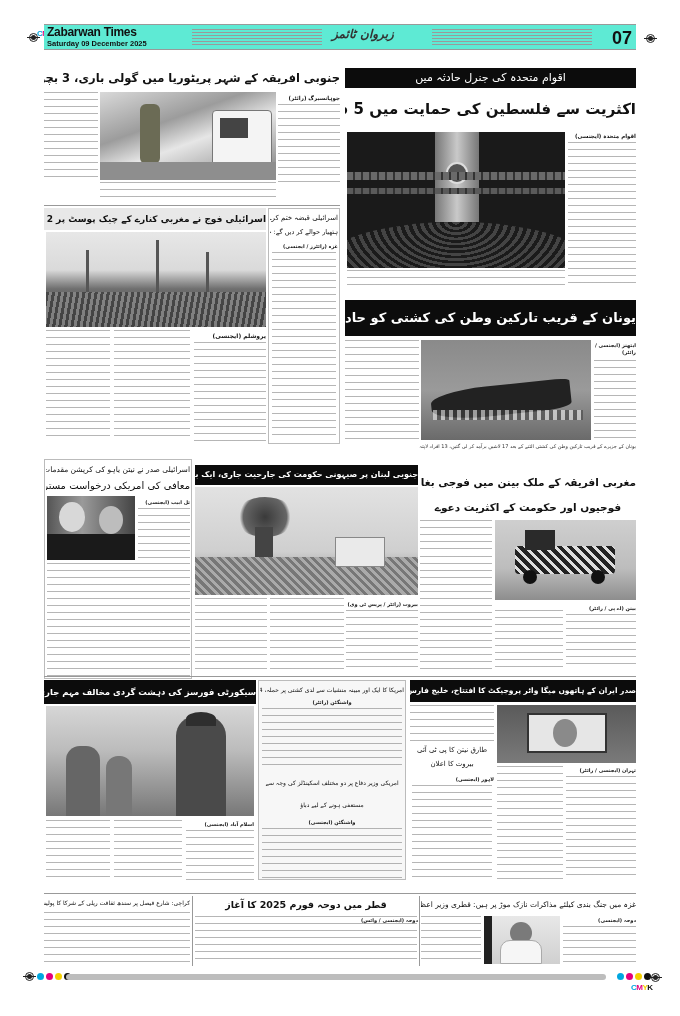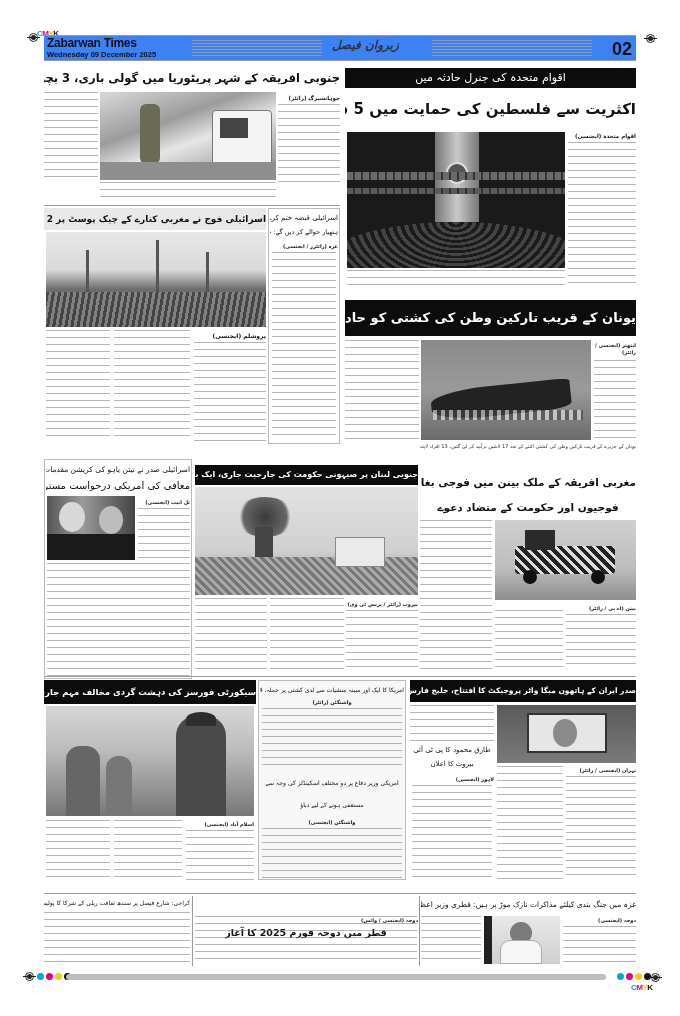--- a/index.html
+++ b/index.html
@@ -10,21 +10,21 @@
   .reg { position: absolute; width: 9px; height: 9px; border: 1px solid #222; border-radius: 50%; }
   .reg::before { content: ""; position: absolute; left: 1px; top: 1px; width: 5px; height: 5px; border-radius: 50%; background: #222; }
   .reg::after { content: ""; position: absolute; left: -3px; top: 3px; width: 13px; height: 1px; background: #222; }
   .cmyk { position: absolute; font: bold 8px "Liberation Sans", sans-serif; letter-spacing: -0.5px; }
   .cmyk .c { color: #00a6e0; } .cmyk .m { color: #e4007c; } .cmyk .y { color: #f5d000; } .cmyk .k { color: #111; }
   .dots { position: absolute; display: flex; gap: 2px; }
   .dots span { width: 7px; height: 7px; border-radius: 50%; display: block; }
   .grey-bar { position: absolute; height: 6px; background: #bdbdbd; border-radius: 3px; }
 
   
-  .masthead { position: absolute; left: 44px; top: 35px; width: 592px; height: 26px; background: #3b82f6; border-top: 1px solid #999; border-bottom: 1px solid #999; }
+  .masthead { position: absolute; left: 44px; top: 24px; width: 592px; height: 26px; background: #5eead4; border-top: 1px solid #999; border-bottom: 1px solid #999; }
   .mh-en { position: absolute; left: 3px; top: 1px; font: bold 12px "Liberation Sans", sans-serif; letter-spacing: -0.3px; line-height: 13px; }
   .mh-date { position: absolute; left: 3px; top: 14px; font: bold 7.5px "Liberation Sans", sans-serif; line-height: 9px; }
   .mh-lines { position: absolute; height: 18px; top: 4px;
     background: repeating-linear-gradient(to bottom, #9a9a9a 0 1px, transparent 1px 3px); }
   .mh-ur { position: absolute; left: 288px; top: 2px; font: italic bold 12px "DejaVu Serif", serif; direction: rtl; color: #333; }
   .mh-page { position: absolute; right: 4px; top: 2px; font: bold 18px "Liberation Sans", sans-serif; line-height: 22px; }
 
   
   .hl { direction: rtl; font-family: "DejaVu Sans", sans-serif; font-weight: bold; white-space: nowrap; overflow: hidden; text-align: center; }
   .hl-dark { background: #0c0c0c; color: #fff; }
@@ -58,25 +58,25 @@
     <span style="background:#f5d000"></span>
     <span style="background:#111"></span>
 </div>
 <div class="reg" style="left:651px;top:973px;"></div>
 <div class="cmyk" style="left:631px;top:983px;">
   <span class="c">C</span><span class="m">M</span><span class="y">Y</span><span class="k">K</span>
 </div>
 
 <div class="masthead">
   <div class="mh-en">Zabarwan Times</div>
-  <div class="mh-date">Wednesday 09 December 2025</div>
+  <div class="mh-date">Saturday 09 December 2025</div>
   <div class="mh-lines" style="left:148px;width:130px;"></div>
-  <div class="mh-ur">زبروان فیصل</div>
+  <div class="mh-ur">زبروان ٹائمز</div>
   <div class="mh-lines" style="left:388px;width:160px;"></div>
-  <div class="mh-page">02</div>
+  <div class="mh-page">07</div>
 </div>
 
 <div class="hl abs" style="left:44px;top:68px;width:296px;height:20px;font-size:11.5px;line-height:20px;">جنوبی افریقہ کے شہر پریٹوریا میں گولی باری، 3 بچوں سمیت 11 افراد ہلاک، 14 زخمی</div>
 <div class="body-text body-lines abs" style="left:44px;top:92px;width:54px;height:90px;"></div>
 <div class="photo" style="left:100px;top:92px;width:176px;height:88px;background:linear-gradient(160deg,#d9d9d9 0%,#9c9c9c 35%,#e6e6e6 55%,#7a7a7a 100%);">
   <div class="abs" style="left:112px;top:18px;width:60px;height:58px;background:#f4f4f4;border:1px solid #777;border-radius:4px;"></div>
   <div class="abs" style="left:120px;top:26px;width:28px;height:20px;background:#444;"></div>
   <div class="abs" style="left:40px;top:12px;width:20px;height:60px;background:#6b6b55;border-radius:6px;"></div>
   <div class="abs" style="left:0;top:70px;width:176px;height:18px;background:#8e8e8e;"></div>
 </div>
@@ -144,21 +144,21 @@
   <div class="abs" style="left:60px;top:40px;width:18px;height:40px;background:#444;"></div>
   <div class="abs" style="left:0;top:70px;width:223px;height:38px;background:repeating-linear-gradient(45deg,#777 0 3px,#aaa 3px 6px);"></div>
   <div class="abs" style="left:140px;top:50px;width:50px;height:30px;background:#eaeaea;border:1px solid #888;"></div>
 </div>
 <div class="body-text body-lines abs" style="left:195px;top:598px;width:72px;height:72px;"></div>
 <div class="body-text body-lines abs" style="left:270px;top:598px;width:74px;height:72px;"></div>
 <div class="byline abs" style="left:346px;top:600px;width:72px;text-align:right;font-size:5px;">بیروت (رائٹر / پریس ٹی وی)</div>
 <div class="body-text body-lines abs" style="left:346px;top:610px;width:72px;height:60px;"></div>
 
 <div class="hl abs" style="left:420px;top:470px;width:216px;height:24px;font-size:10.5px;line-height:24px;">مغربی افریقہ کے ملک بینن میں فوجی بغاوت کی کوشش</div>
-<div class="hl abs" style="left:420px;top:496px;width:216px;height:22px;font-size:10.5px;line-height:22px;">فوجیوں اور حکومت کے متضاد دعوے</div>
+<div class="hl abs" style="left:420px;top:496px;width:216px;height:22px;font-size:10.5px;line-height:22px;">فوجیوں اور حکومت کے اکثریت دعوے</div>
 <div class="body-text body-lines abs" style="left:420px;top:520px;width:72px;height:34px;"></div>
 <div class="photo" style="left:495px;top:520px;width:141px;height:80px;background:linear-gradient(180deg,#cfcfcf 0%,#bdbdbd 60%,#8d8d8d 100%);">
   <div class="abs" style="left:20px;top:26px;width:100px;height:28px;background:repeating-linear-gradient(45deg,#222 0 4px,#ddd 4px 7px);border-radius:4px;"></div>
   <div class="abs" style="left:30px;top:10px;width:30px;height:20px;background:#2a2a2a;"></div>
   <div class="abs" style="left:28px;top:50px;width:14px;height:14px;border-radius:50%;background:#111;"></div>
   <div class="abs" style="left:96px;top:50px;width:14px;height:14px;border-radius:50%;background:#111;"></div>
 </div>
 <div class="body-text body-lines abs" style="left:420px;top:556px;width:72px;height:114px;"></div>
 <div class="body-text body-lines abs" style="left:495px;top:610px;width:68px;height:60px;"></div>
 <div class="byline abs" style="left:566px;top:604px;width:70px;text-align:right;font-size:5px;">بینن (اے پی / رائٹر)</div>
@@ -179,42 +179,42 @@
 <div class="body-text body-lines abs" style="left:186px;top:830px;width:68px;height:50px;"></div>
 
 <div class="boxed" style="left:258px;top:680px;width:148px;height:200px;border-color:#bbb;background:#f7f7f7;"></div>
 <div class="hl abs" style="left:260px;top:684px;width:144px;font-size:6px;line-height:12px;font-weight:normal;">امریکا کا ایک اور مبینہ منشیات سے لدی کشتی پر حملہ، 4 افراد ہلاک</div>
 <div class="byline abs" style="left:260px;top:698px;width:144px;text-align:center;font-size:5px;">واشنگٹن (رائٹر)</div>
 <div class="body-text body-lines abs" style="left:262px;top:708px;width:140px;height:60px;"></div>
 <div class="hl abs" style="left:260px;top:772px;width:144px;font-size:6px;line-height:22px;font-weight:normal;white-space:normal;height:44px;">امریکی وزیر دفاع پر دو مختلف اسکینڈلز کی وجہ سے مستعفی ہونے کے لیے دباؤ</div>
 <div class="byline abs" style="left:260px;top:818px;width:144px;text-align:center;font-size:5px;">واشنگٹن (ایجنسی)</div>
 <div class="body-text body-lines abs" style="left:262px;top:828px;width:140px;height:50px;"></div>
 
-<div class="hl abs" style="left:410px;top:744px;width:84px;font-size:7px;line-height:12px;font-weight:normal;">طارق محمود کا پی ٹی آئی</div>
+<div class="hl abs" style="left:410px;top:744px;width:84px;font-size:7px;line-height:12px;font-weight:normal;">طارق نیتن کا پی ٹی آئی</div>
 <div class="hl abs" style="left:410px;top:758px;width:84px;font-size:7px;line-height:12px;font-weight:normal;">بیروت کا اعلان</div>
 <div class="byline abs" style="left:410px;top:775px;width:84px;text-align:right;font-size:5px;">لاہور (ایجنسی)</div>
 <div class="body-text body-lines abs" style="left:412px;top:785px;width:80px;height:95px;"></div>
 
 <div class="hl hl-dark abs" style="left:410px;top:680px;width:226px;height:22px;font-size:7.5px;line-height:22px;">صدر ایران کے ہاتھوں میگا واٹر پروجیکٹ کا افتتاح، خلیج فارس کا پانی اصفہان منتقل</div>
 <div class="body-text body-lines abs" style="left:410px;top:705px;width:84px;height:36px;"></div>
 <div class="photo" style="left:497px;top:705px;width:139px;height:58px;background:linear-gradient(180deg,#5a5a5a 0%,#7a7a7a 100%);">
   <div class="abs" style="left:30px;top:8px;width:80px;height:40px;background:#e6e6e6;border:2px solid #333;"></div>
   <div class="abs" style="left:56px;top:14px;width:24px;height:28px;border-radius:50%;background:#8a8a8a;"></div>
 </div>
 <div class="body-text body-lines abs" style="left:497px;top:766px;width:66px;height:114px;"></div>
 <div class="byline abs" style="left:566px;top:766px;width:70px;text-align:right;font-size:5px;">تہران (ایجنسی / رائٹر)</div>
 <div class="body-text body-lines abs" style="left:566px;top:776px;width:70px;height:104px;"></div>
 
 <div class="rule-h" style="left:44px;top:893px;width:592px;"></div>
 
 <div class="hl abs" style="left:44px;top:896px;width:146px;height:14px;font-size:6px;line-height:14px;font-weight:normal;">کراچی: شارع فیصل پر سندھ ثقافت ریلی کے شرکا کا پولیس پر پتھراؤ</div>
 <div class="body-text body-lines abs" style="left:44px;top:912px;width:146px;height:52px;"></div>
 <div class="rule-v" style="left:192px;top:896px;height:70px;"></div>
 
-<div class="hl abs" style="left:195px;top:896px;width:222px;height:18px;font-size:9.5px;line-height:18px;margin-top:28px;">قطر میں دوحہ فورم 2025 کا آغاز</div>
+<div class="hl abs" style="left:195px;top:896px;width:222px;height:18px;font-size:9.5px;line-height:18px;">قطر میں دوحہ فورم 2025 کا آغاز</div>
 <div class="byline abs" style="left:340px;top:916px;width:78px;text-align:right;font-size:5px;">دوحہ (ایجنسی / وائس)</div>
 <div class="body-text body-lines abs" style="left:195px;top:916px;width:222px;height:48px;"></div>
 <div class="rule-v" style="left:419px;top:896px;height:70px;"></div>
 
 <div class="hl abs" style="left:421px;top:896px;width:215px;height:18px;font-size:7.5px;line-height:18px;font-weight:normal;">غزہ میں جنگ بندی کیلئے مذاکرات نازک موڑ پر ہیں: قطری وزیر اعظم</div>
 <div class="body-text body-lines abs" style="left:421px;top:916px;width:60px;height:48px;"></div>
 <div class="photo" style="left:484px;top:916px;width:76px;height:48px;background:linear-gradient(180deg,#e8e8e8 0%,#d0d0d0 100%);">
   <div class="abs" style="left:26px;top:6px;width:22px;height:22px;border-radius:50%;background:#7a7a7a;"></div>
   <div class="abs" style="left:16px;top:24px;width:42px;height:24px;background:#f6f6f6;border-radius:10px 10px 0 0;border:1px solid #aaa;"></div>
   <div class="abs" style="left:0;top:0;width:8px;height:48px;background:#222;"></div>

